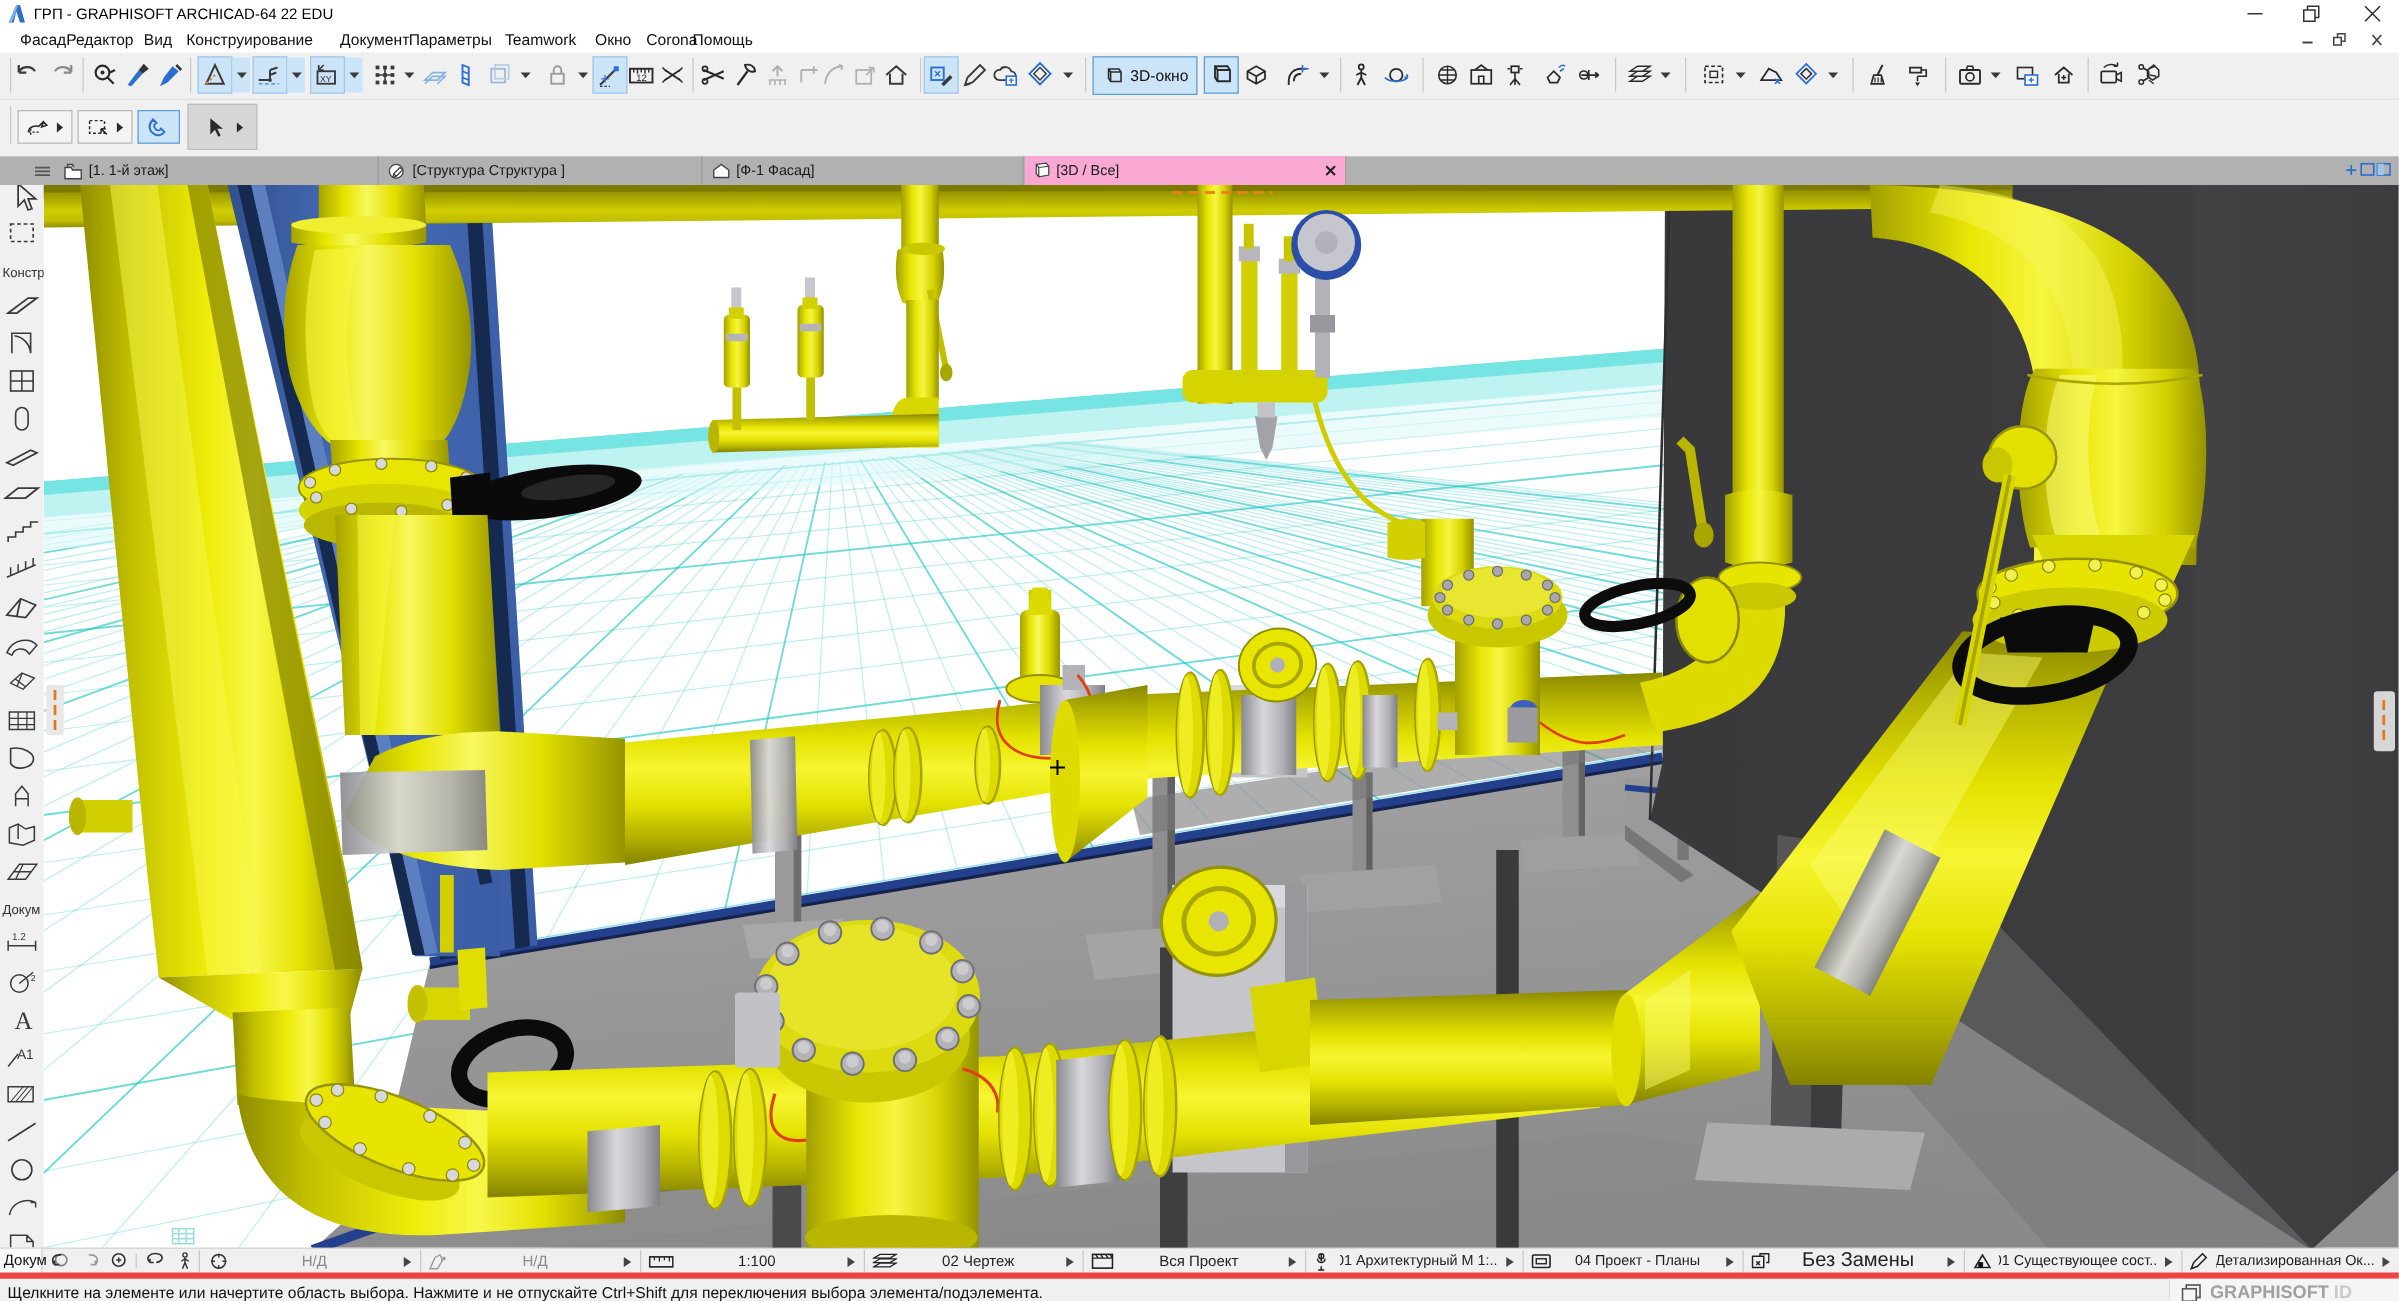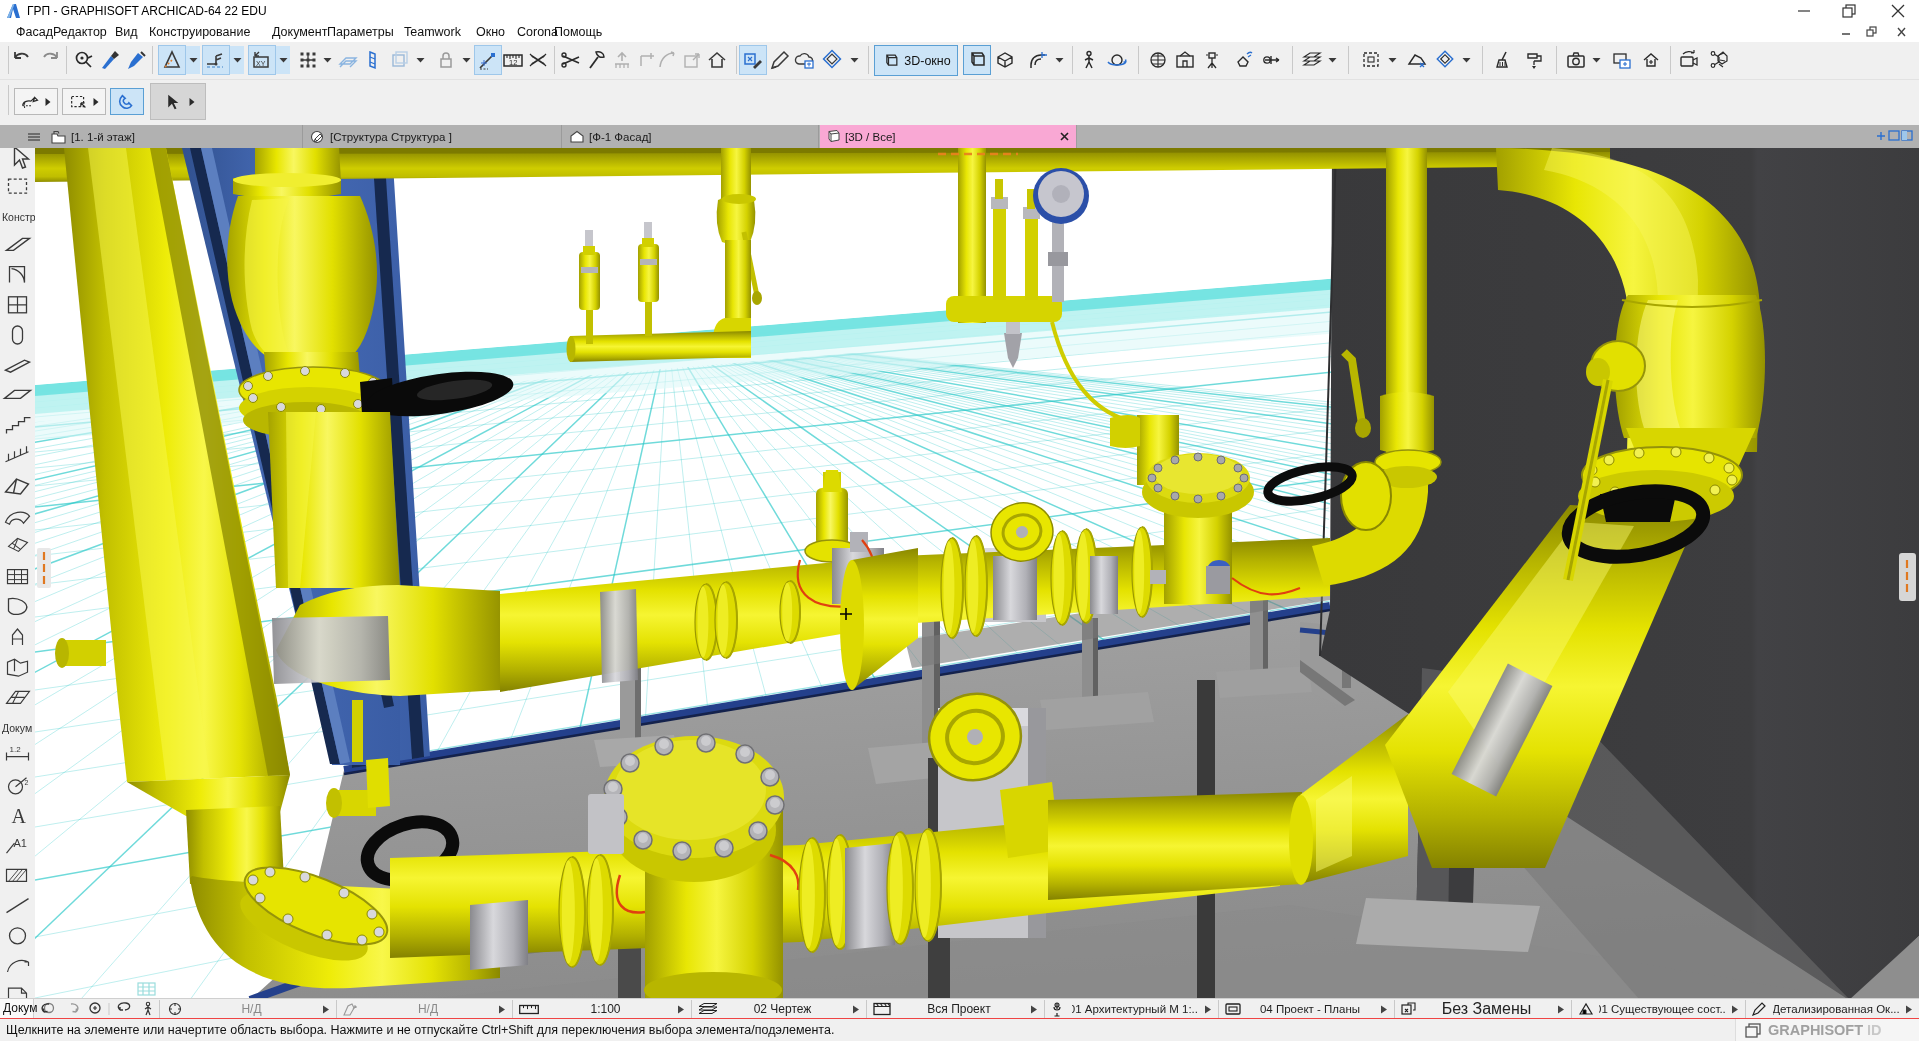--- a/index.html
+++ b/index.html
@@ -2,21 +2,21 @@
 <html><head><meta charset="utf-8"><style>
 *{margin:0;padding:0;box-sizing:border-box}
 html,body{width:1919px;height:1041px;overflow:hidden;font-family:"Liberation Sans",sans-serif;background:#fff}
 .abs{position:absolute}
 #titlebar{left:0;top:0;width:1919px;height:22px;background:#fff;}
 #menubar{left:0;top:22px;width:1919px;height:20px;background:#fff;}
 #toolbar1{left:0;top:42px;width:1919px;height:38px;background:#f0f0f0;border-bottom:1px solid #e2e2e2}
 #toolbar2{left:0;top:80px;width:1919px;height:45px;background:#f0f0f0;}
 #tabbar{left:0;top:125px;width:1919px;height:34px;background:#b1b1b1}
 #statusbar{left:0;top:998px;width:1919px;height:20px;background:#f0f0f0;border-top:1px solid #cfcfcf}
-#msgbar{left:0;top:1018px;width:1919px;height:23px;background:#f0f0f0;border-top:1px solid #ef4444}
+#msgbar{left:0;top:1018px;width:1919px;height:23px;background:#f0f0f0;border-top:5px solid #ef4444}
 .mi{position:absolute;top:3px;font-size:12.5px;color:#111}
 .tab{position:absolute;top:0;height:23px;font-size:11.5px;color:#1a1a1a;border-right:1px solid #9b9b9b;display:flex;align-items:center;padding-left:6px}
 .tabact{background:#f9a8d4;border-right:1px solid #9e9e9e}
 .sf{position:absolute;top:0;height:19px;font-size:11.5px;color:#222;display:flex;align-items:center;white-space:nowrap;overflow:hidden}
 </style></head><body>
 <div class="abs" id="titlebar">
     <svg class="abs" style="left:5px;top:3px" width="17" height="17" viewBox="0 0 17 17">
       <path d="M2 15 L8 1 L11 1 L15 15 L11 15 L8 6 L6 15 Z" fill="#2a6fd0"></path>
       <path d="M2 15 L8 1 L9.5 1 L4.5 15 Z" fill="#7fb3e8"></path>
     </svg>

